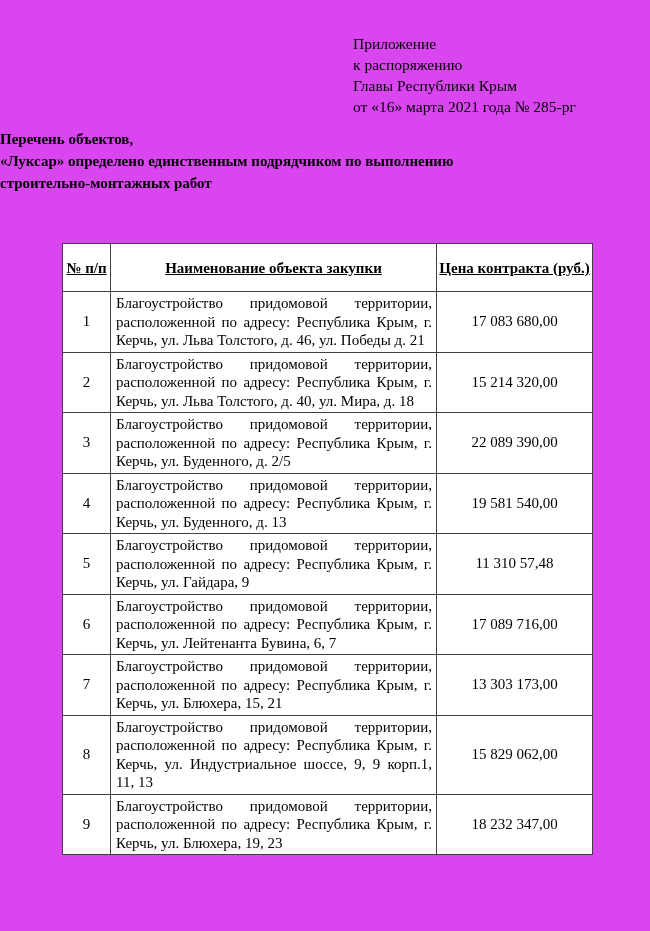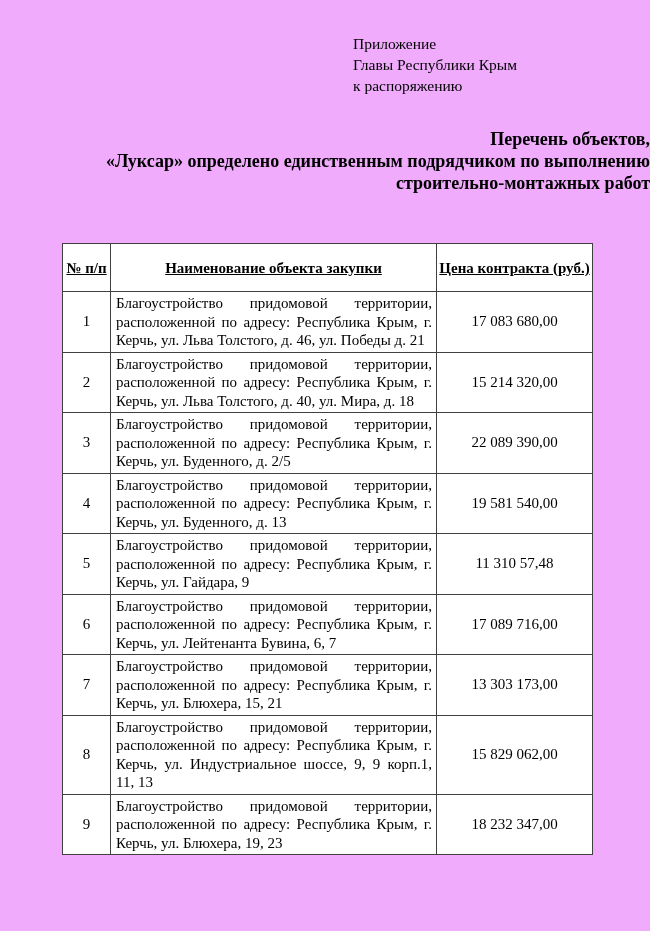--- a/index.html
+++ b/index.html
@@ -4,44 +4,43 @@
 <style>
   html, body {
     margin: 0;
     padding: 0;
     background: #ffffff;
   }
   .page {
     position: relative;
     width: 650px;
     height: 931px;
-    background: #f0abfc;
+    background: #d946ef;
     font-family: "Liberation Serif", "DejaVu Serif", serif;
     color: #000000;
     overflow: hidden;
   }
   .annex-header {
     position: absolute;
     left: 353px;
     top: 33px;
     font-size: 15.5px;
     line-height: 21px;
     text-align: left;
     white-space: nowrap;
   }
   .doc-title {
     position: absolute;
     left: 0;
     right: 0;
     top: 128px;
-    text-align: right;
+    text-align: left;
     font-weight: bold;
-    font-size: 18px;
+    font-size: 15px;
     line-height: 22px;
-    margin-left: 24px;
   }
   .table-wrap {
     position: absolute;
     left: 62px;
     top: 243px;
   }
   table.objects {
     border-collapse: collapse;
     width: 530px;
     table-layout: fixed;
@@ -85,22 +84,23 @@
     white-space: nowrap;
   }
 </style>
 </head>
 <body>
 
 <div class="page">
 
   <div class="annex-header">
       <div>Приложение</div>
+      <div>к распоряжению</div>
       <div>Главы Республики Крым</div>
-      <div>к распоряжению</div>
+      <div>от «16» марта 2021 года № 285-рг</div>
     </div>
 
   <div class="doc-title">
       <div>Перечень объектов,</div>
       <div>«Луксар» определено единственным подрядчиком по выполнению</div>
       <div>строительно-монтажных работ</div>
     </div>
 
   <div class="table-wrap">
     <table class="objects">

